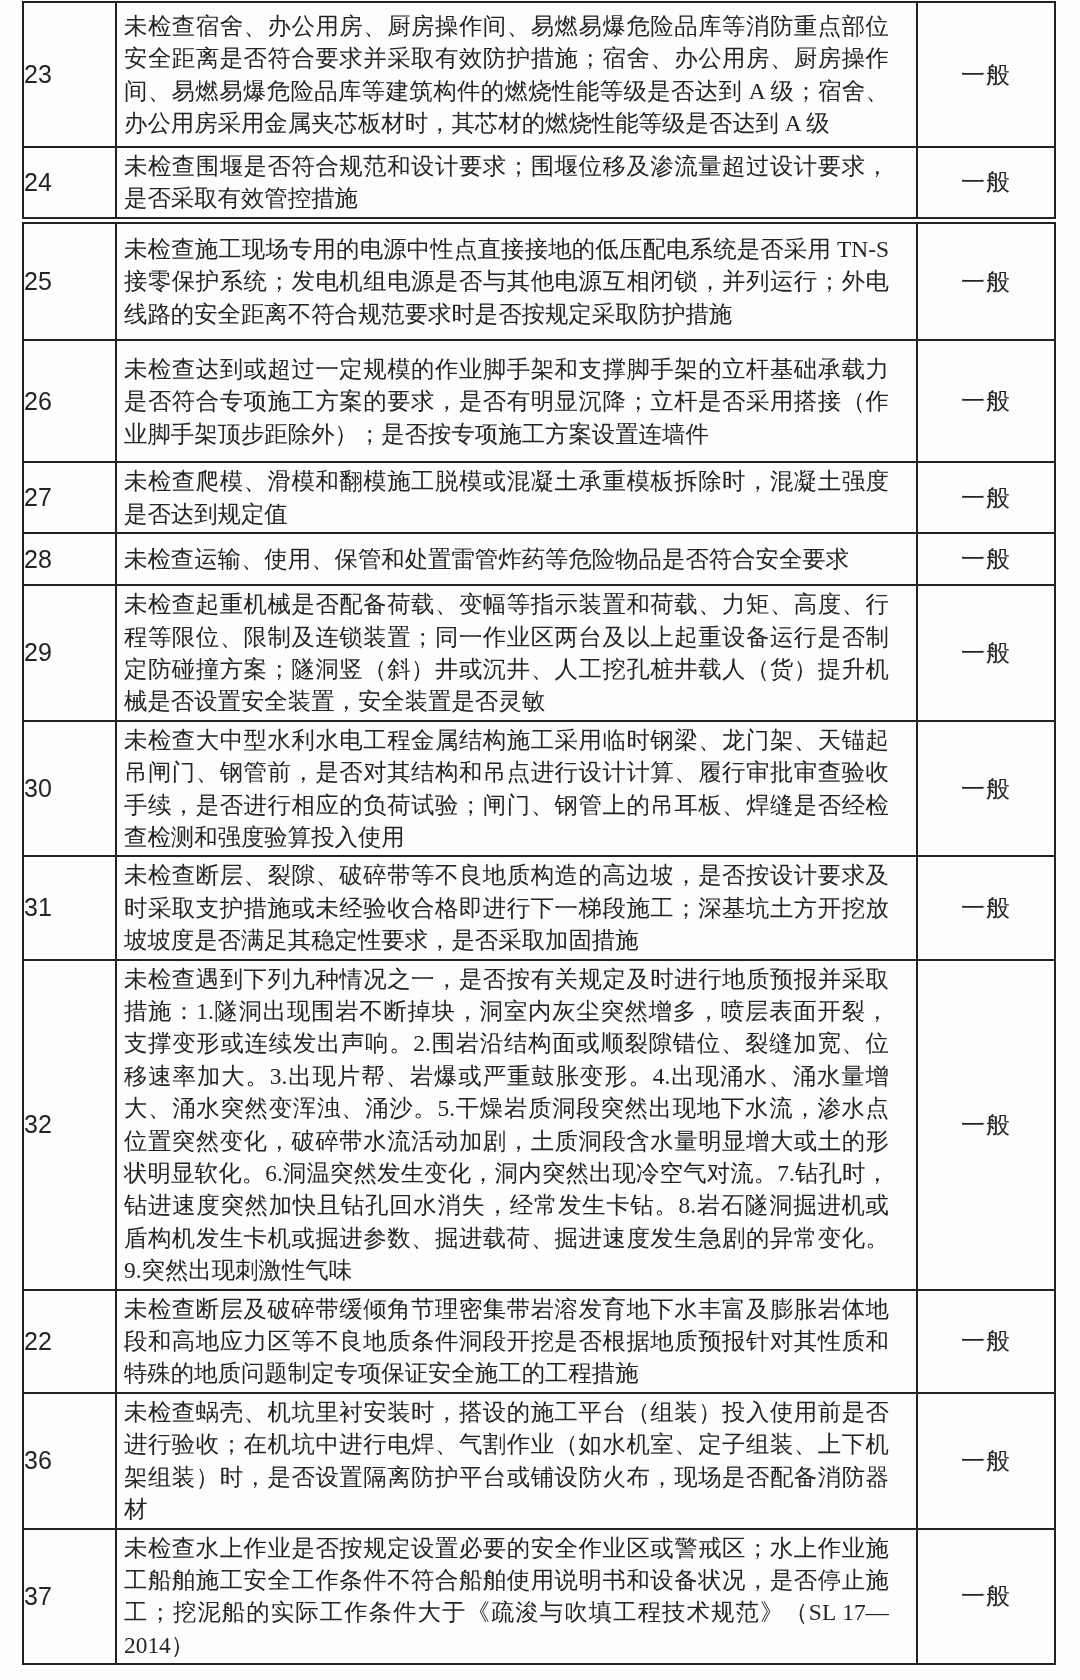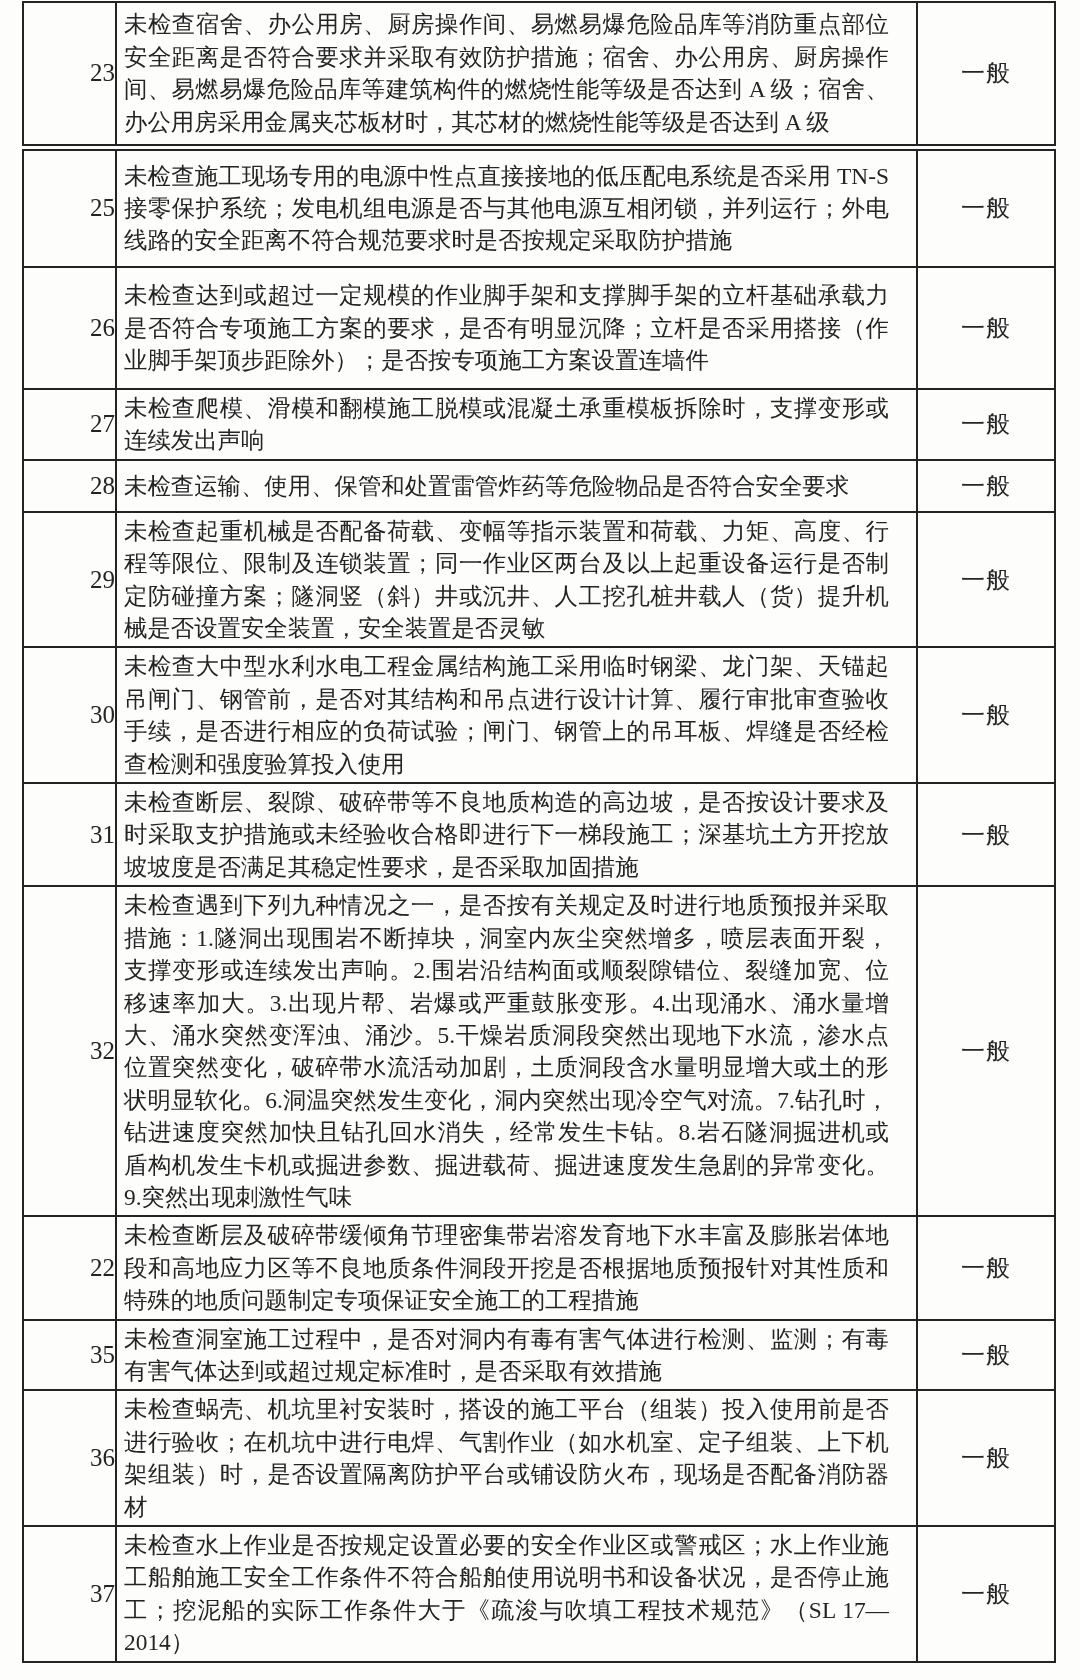--- a/index.html
+++ b/index.html
@@ -21,23 +21,23 @@
     top: 1px;
     width: 1032px;
     border-collapse: collapse;
     table-layout: fixed;
   }
   table.checklist td {
     border: 2px solid #232323;
     vertical-align: middle;
   }
   td.num {
-    text-align: right;
+    text-align: left;
     font-size: 25px;
-    font-family: Liberation Serif, serif;
+    font-family: Liberation Sans, sans-serif;
   }
   td.desc {
     font-size: 23.4px;
     line-height: 32.4px;
     text-align: justify;
     text-justify: inter-character;
     padding: 2px 27px 2px 7px;
     overflow: hidden;
   }
   td.level {
@@ -60,33 +60,38 @@
       <col style="width:93px">
       <col style="width:801px">
       <col style="width:138px">
     </colgroup>
     <tbody>
       <tr style="height:145px">
         <td class="num">23</td>
         <td class="desc">未检查宿舍、办公用房、厨房操作间、易燃易爆危险品库等消防重点部位安全距离是否符合要求并采取有效防护措施；宿舍、办公用房、厨房操作间、易燃易爆危险品库等建筑构件的燃烧性能等级是否达到 A 级；宿舍、办公用房采用金属夹芯板材时，其芯材的燃烧性能等级是否达到 A 级</td>
         <td class="level">一般</td>
       </tr>
+      <tr style="height:70px">
+        <td class="num">24</td>
+        <td class="desc">未检查围堰是否符合规范和设计要求；围堰位移及渗流量超过设计要求，是否采取有效管控措施</td>
+        <td class="level">一般</td>
+      </tr>
       <tr class="page-split" style="height:120px">
         <td class="num">25</td>
         <td class="desc">未检查施工现场专用的电源中性点直接接地的低压配电系统是否采用 TN-S 接零保护系统；发电机组电源是否与其他电源互相闭锁，并列运行；外电线路的安全距离不符合规范要求时是否按规定采取防护措施</td>
         <td class="level">一般</td>
       </tr>
       <tr style="height:122px">
         <td class="num">26</td>
         <td class="desc">未检查达到或超过一定规模的作业脚手架和支撑脚手架的立杆基础承载力是否符合专项施工方案的要求，是否有明显沉降；立杆是否采用搭接（作业脚手架顶步距除外）；是否按专项施工方案设置连墙件</td>
         <td class="level">一般</td>
       </tr>
       <tr style="height:66px">
         <td class="num">27</td>
-        <td class="desc">未检查爬模、滑模和翻模施工脱模或混凝土承重模板拆除时，支撑变形或连续发出声响</td>
+        <td class="desc">未检查爬模、滑模和翻模施工脱模或混凝土承重模板拆除时，混凝土强度是否达到规定值</td>
         <td class="level">一般</td>
       </tr>
       <tr style="height:52px">
         <td class="num">28</td>
         <td class="desc">未检查运输、使用、保管和处置雷管炸药等危险物品是否符合安全要求</td>
         <td class="level">一般</td>
       </tr>
       <tr style="height:132px">
         <td class="num">29</td>
         <td class="desc">未检查起重机械是否配备荷载、变幅等指示装置和荷载、力矩、高度、行程等限位、限制及连锁装置；同一作业区两台及以上起重设备运行是否制定防碰撞方案；隧洞竖（斜）井或沉井、人工挖孔桩井载人（货）提升机械是否设置安全装置，安全装置是否灵敏</td>
@@ -105,25 +110,20 @@
       <tr style="height:325px">
         <td class="num">32</td>
         <td class="desc">未检查遇到下列九种情况之一，是否按有关规定及时进行地质预报并采取措施：1.隧洞出现围岩不断掉块，洞室内灰尘突然增多，喷层表面开裂，支撑变形或连续发出声响。2.围岩沿结构面或顺裂隙错位、裂缝加宽、位移速率加大。3.出现片帮、岩爆或严重鼓胀变形。4.出现涌水、涌水量增大、涌水突然变浑浊、涌沙。5.干燥岩质洞段突然出现地下水流，渗水点位置突然变化，破碎带水流活动加剧，土质洞段含水量明显增大或土的形状明显软化。6.洞温突然发生变化，洞内突然出现冷空气对流。7.钻孔时，钻进速度突然加快且钻孔回水消失，经常发生卡钻。8.岩石隧洞掘进机或盾构机发生卡机或掘进参数、掘进载荷、掘进速度发生急剧的异常变化。9.突然出现刺激性气味</td>
         <td class="level">一般</td>
       </tr>
       <tr style="height:96px">
         <td class="num">22</td>
         <td class="desc">未检查断层及破碎带缓倾角节理密集带岩溶发育地下水丰富及膨胀岩体地段和高地应力区等不良地质条件洞段开挖是否根据地质预报针对其性质和特殊的地质问题制定专项保证安全施工的工程措施</td>
         <td class="level">一般</td>
       </tr>
-      <tr style="height:70px">
-        <td class="num">35</td>
-        <td class="desc">未检查洞室施工过程中，是否对洞内有毒有害气体进行检测、监测；有毒有害气体达到或超过规定标准时，是否采取有效措施</td>
-        <td class="level">一般</td>
-      </tr>
       <tr style="height:113px">
         <td class="num">36</td>
         <td class="desc">未检查蜗壳、机坑里衬安装时，搭设的施工平台（组装）投入使用前是否进行验收；在机坑中进行电焊、气割作业（如水机室、定子组装、上下机架组装）时，是否设置隔离防护平台或铺设防火布，现场是否配备消防器材</td>
         <td class="level">一般</td>
       </tr>
       <tr style="height:100px">
         <td class="num">37</td>
         <td class="desc">未检查水上作业是否按规定设置必要的安全作业区或警戒区；水上作业施工船舶施工安全工作条件不符合船舶使用说明书和设备状况，是否停止施工；挖泥船的实际工作条件大于《疏浚与吹填工程技术规范》（SL 17—2014）</td>
         <td class="level">一般</td>
       </tr>

